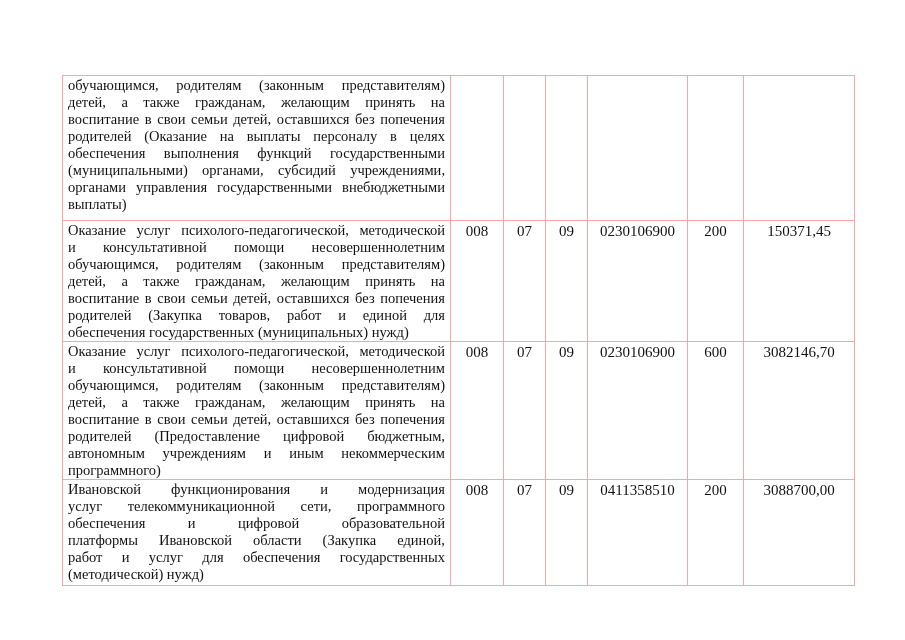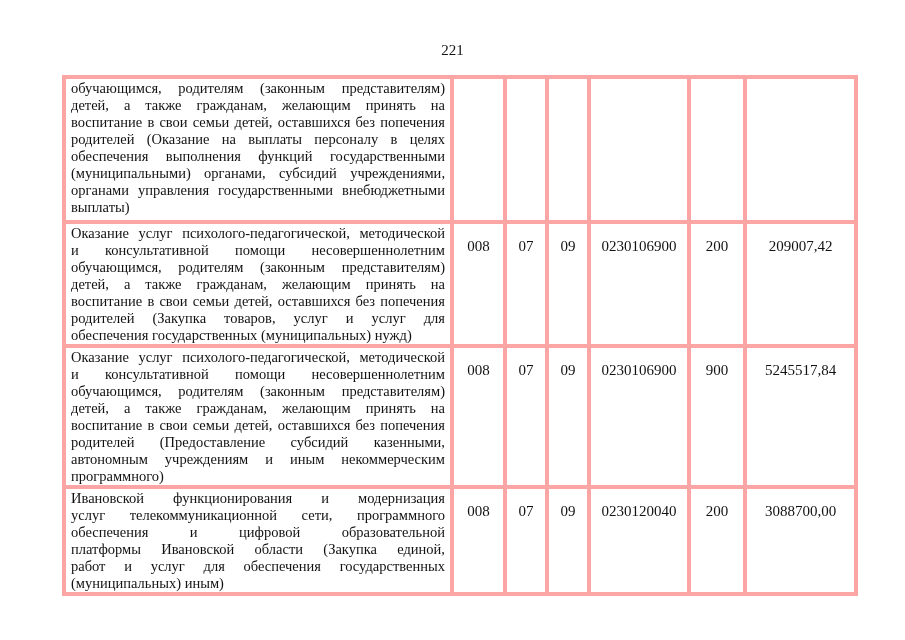--- a/index.html
+++ b/index.html
@@ -24,21 +24,21 @@
     line-height: 17px;
   }
   table.budget-table {
     position: absolute;
     left: 62px; top: 75px;
     width: 792px;
     border-collapse: collapse;
     table-layout: fixed;
   }
   .budget-table td {
-    border: 4px solid #fca5a5;
+    border: 1px solid #fca5a5;
     vertical-align: top;
     padding: 0;
     overflow: hidden;
     font-family: Liberation Serif, serif;
   }
   tr.r0 { height: 145px; }
   tr.r1 { height: 121px; }
   tr.r2 { height: 137px; }
   tr.r3 { height: 106px; }
   td.desc { padding: 1px 5px 0 5px; }
@@ -49,29 +49,28 @@
     overflow: hidden;
     text-align: justify;
     text-align-last: justify;
     word-spacing: normal;
   }
   .jline.last { text-align-last: left; }
   td.val {
     text-align: center;
     font-size: 15px;
     line-height: 17px;
-    padding-top: 14px;
+    padding-top: 2px;
   }
 </style>
 </head>
 <body>
 
 <div class="page">
 
-  <div class="page-number">221</div>
 
   <table class="budget-table">
     <colgroup>
       <col style="width:388px">
       <col style="width:53px">
       <col style="width:42px">
       <col style="width:42px">
       <col style="width:100px">
       <col style="width:56px">
       <col style="width:111px">
@@ -95,60 +94,60 @@
         <td class="val"></td>
         <td class="val"></td>
       </tr>
       <tr class="r1">
         <td class="desc">
             <div class="jline">Оказание услуг психолого-педагогической, методической</div>
             <div class="jline">и консультативной помощи несовершеннолетним</div>
             <div class="jline">обучающимся, родителям (законным представителям)</div>
             <div class="jline">детей, а также гражданам, желающим принять на</div>
             <div class="jline">воспитание в свои семьи детей, оставшихся без попечения</div>
-            <div class="jline">родителей (Закупка товаров, услуг и услуг для</div>
+            <div class="jline">родителей (Закупка товаров, работ и единой для</div>
             <div class="jline last">обеспечения государственных (муниципальных) нужд)</div>
           </td>
         <td class="val">008</td>
         <td class="val">07</td>
         <td class="val">09</td>
         <td class="val">0230106900</td>
         <td class="val">200</td>
-        <td class="val">209007,42</td>
+        <td class="val">150371,45</td>
       </tr>
       <tr class="r2">
         <td class="desc">
             <div class="jline">Оказание услуг психолого-педагогической, методической</div>
             <div class="jline">и консультативной помощи несовершеннолетним</div>
             <div class="jline">обучающимся, родителям (законным представителям)</div>
             <div class="jline">детей, а также гражданам, желающим принять на</div>
             <div class="jline">воспитание в свои семьи детей, оставшихся без попечения</div>
-            <div class="jline">родителей (Предоставление субсидий казенными,</div>
+            <div class="jline">родителей (Предоставление цифровой бюджетным,</div>
             <div class="jline">автономным учреждениям и иным некоммерческим</div>
             <div class="jline last">программного)</div>
           </td>
         <td class="val">008</td>
         <td class="val">07</td>
         <td class="val">09</td>
         <td class="val">0230106900</td>
-        <td class="val">900</td>
-        <td class="val">5245517,84</td>
+        <td class="val">600</td>
+        <td class="val">3082146,70</td>
       </tr>
       <tr class="r3">
         <td class="desc">
             <div class="jline">Ивановской функционирования и модернизация</div>
             <div class="jline">услуг телекоммуникационной сети, программного</div>
             <div class="jline">обеспечения и цифровой образовательной</div>
             <div class="jline">платформы Ивановской области (Закупка единой,</div>
             <div class="jline">работ и услуг для обеспечения государственных</div>
-            <div class="jline last">(муниципальных) иным)</div>
+            <div class="jline last">(методической) нужд)</div>
           </td>
         <td class="val">008</td>
         <td class="val">07</td>
         <td class="val">09</td>
-        <td class="val">0230120040</td>
+        <td class="val">0411358510</td>
         <td class="val">200</td>
         <td class="val">3088700,00</td>
       </tr>
     </tbody>
   </table>
 
 </div>
 
 </body></html>

